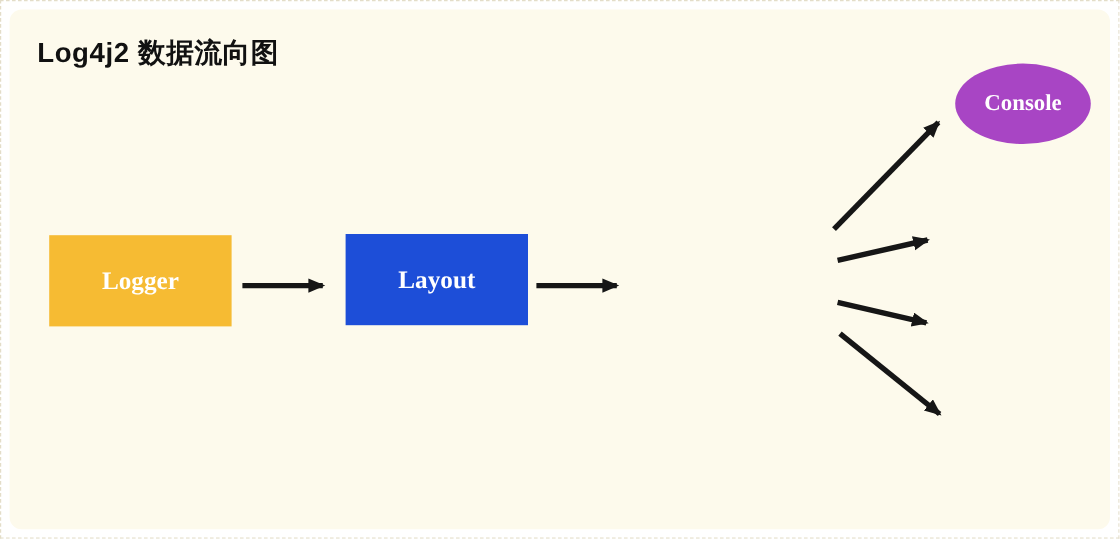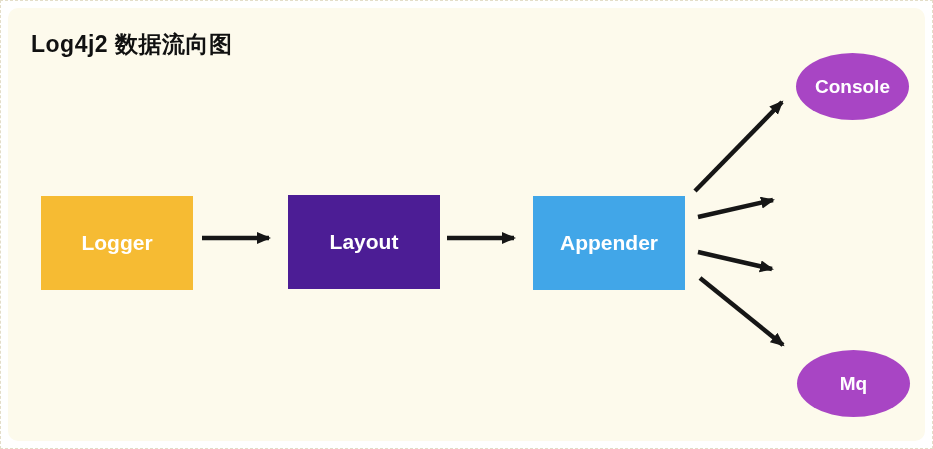--- a/index.html
+++ b/index.html
@@ -31,35 +31,36 @@
     color: #111111;
     letter-spacing: 0.5px;
   }
   .node {
     position: absolute;
     display: flex;
     align-items: center;
     justify-content: center;
     color: #ffffff;
     font-weight: 600;
+    font-family: Liberation Serif, serif;
   }
   .node.rect {
     width: 152px;
-    height: 94px;
+    height: 76px;
     font-size: 21px;
   }
   .node.ellipse {
     width: 113px;
     height: 67px;
     border-radius: 50%;
     font-size: 19px;
     background: #A845C4;
   }
   #node-logger   { left: 40px;  top: 195px; background: #F6BB33; }
-  #node-layout   { left: 287px; top: 194px; background: #4c1d95; }
+  #node-layout   { left: 287px; top: 194px; background: #1d4ed8; }
   #node-appender { left: 532px; top: 195px; background: #41A6E8; }
   #node-console  { left: 795px; top: 52px;  }
   #node-file     { left: 794px; top: 151px; }
   #node-mysql    { left: 794px; top: 249px; }
   #node-mq       { left: 796px; top: 349px; }
   svg.arrows {
     position: absolute;
     left: 0; top: 0;
     width: 933px;
     height: 449px;
@@ -91,23 +92,17 @@
     <line x1="697" y1="251" x2="771" y2="268" marker-end="url(#ah)"></line>
     <line x1="699" y1="277" x2="782" y2="344" marker-end="url(#ah)"></line>
   </svg>
 
   <div class="node rect" id="node-logger">
     <span>Logger</span>
   </div>
   <div class="node rect" id="node-layout">
     <span>Layout</span>
   </div>
-  <div class="node rect" id="node-appender">
-    <span>Appender</span>
-  </div>
 
   <div class="node ellipse" id="node-console">
     <span>Console</span>
   </div>
-  <div class="node ellipse" id="node-mq">
-    <span>Mq</span>
-  </div>
 </div>
 
 </body></html>

